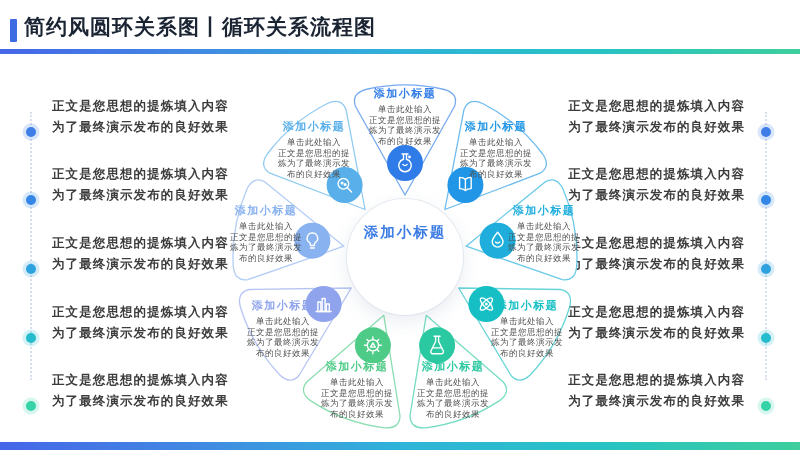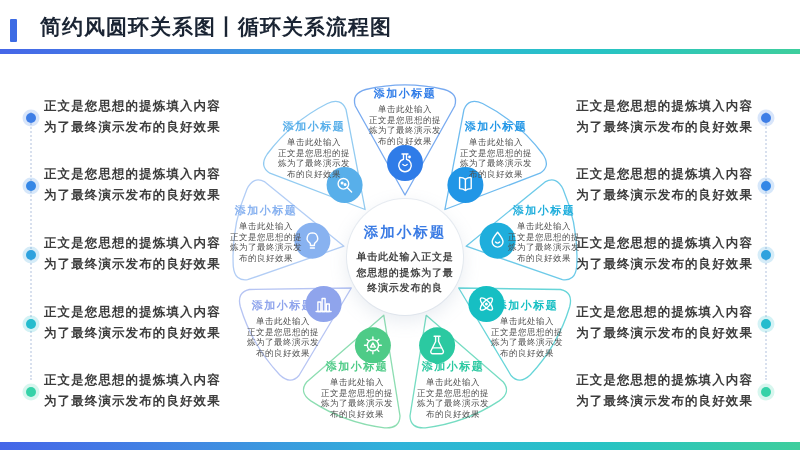--- a/index.html
+++ b/index.html
@@ -2,29 +2,29 @@
 <html><head>
 <meta charset="utf-8">
 <style>
   * { margin:0; padding:0; box-sizing:border-box; }
   html,body { width:800px; height:450px; }
   body { font-family:"DejaVu Sans", sans-serif; background:#fff; }
   .slide { position:relative; width:800px; height:450px; background:#fff; overflow:hidden; }
 
   
   .accent-bar { position:absolute; left:10px; top:19px; width:7px; height:23px; background:#3D6BE4; border-radius:1px; }
-  .page-title { position:absolute; left:40px; top:13px; font-size:21px; font-weight:bold; color:#1A2433; letter-spacing:1px; white-space:nowrap; }
+  .page-title { position:absolute; left:24px; top:13px; font-size:21px; font-weight:bold; color:#1A2433; letter-spacing:1px; white-space:nowrap; }
 
   
   .grad-bar { position:absolute; left:0; width:800px; }
   .grad-top { top:49px; height:5px; }
   .grad-bottom { top:442px; height:8px; }
 
   
-  .side-item { position:absolute; display:flex; gap:8px; align-items:center; }
+  .side-item { position:absolute; display:flex; gap:16px; align-items:flex-end; }
   .side-item.left { left:26px; }
   .side-item.right { right:29px; flex-direction:row-reverse; }
   .bullet { flex:0 0 auto; width:10px; height:10px; border-radius:50%; margin-top:4px; }
   .side-text { font-size:12.5px; line-height:21px; color:#3C3C3C; font-weight:600;
                letter-spacing:1.1px; white-space:pre-line; }
   .connector { position:absolute; width:0; border-left:2px dotted #D8E0EE; top:112px; height:268px; z-index:0; }
   .connector.left { left:30px; }
   .connector.right { right:33px; }
 
   
@@ -233,19 +233,16 @@
         <div class="p-label" style="color: rgb(88, 175, 234);">添加小标题</div>
         <div class="p-body">单击此处输入
 正文是您思想的提
 炼为了最终演示发
 布的良好效果</div>
       </div>
     </div>
 
   <div class="center-circle" id="center-circle" style="left: 347px; top: 199px;">
     <div class="c-title" id="center-title" style="color: rgb(58, 123, 228);">添加小标题</div>
-    <div class="c-body">单击此处输入正文是
-您思想的提炼为了最
-终演示发布的良</div>
   </div>
 
   <div class="grad-bar grad-bottom" style="background: linear-gradient(90deg, rgb(69, 102, 232), rgb(65, 138, 226), rgb(47, 179, 217), rgb(39, 195, 196), rgb(62, 206, 157));"></div>
 </div>
 
 </body></html>

